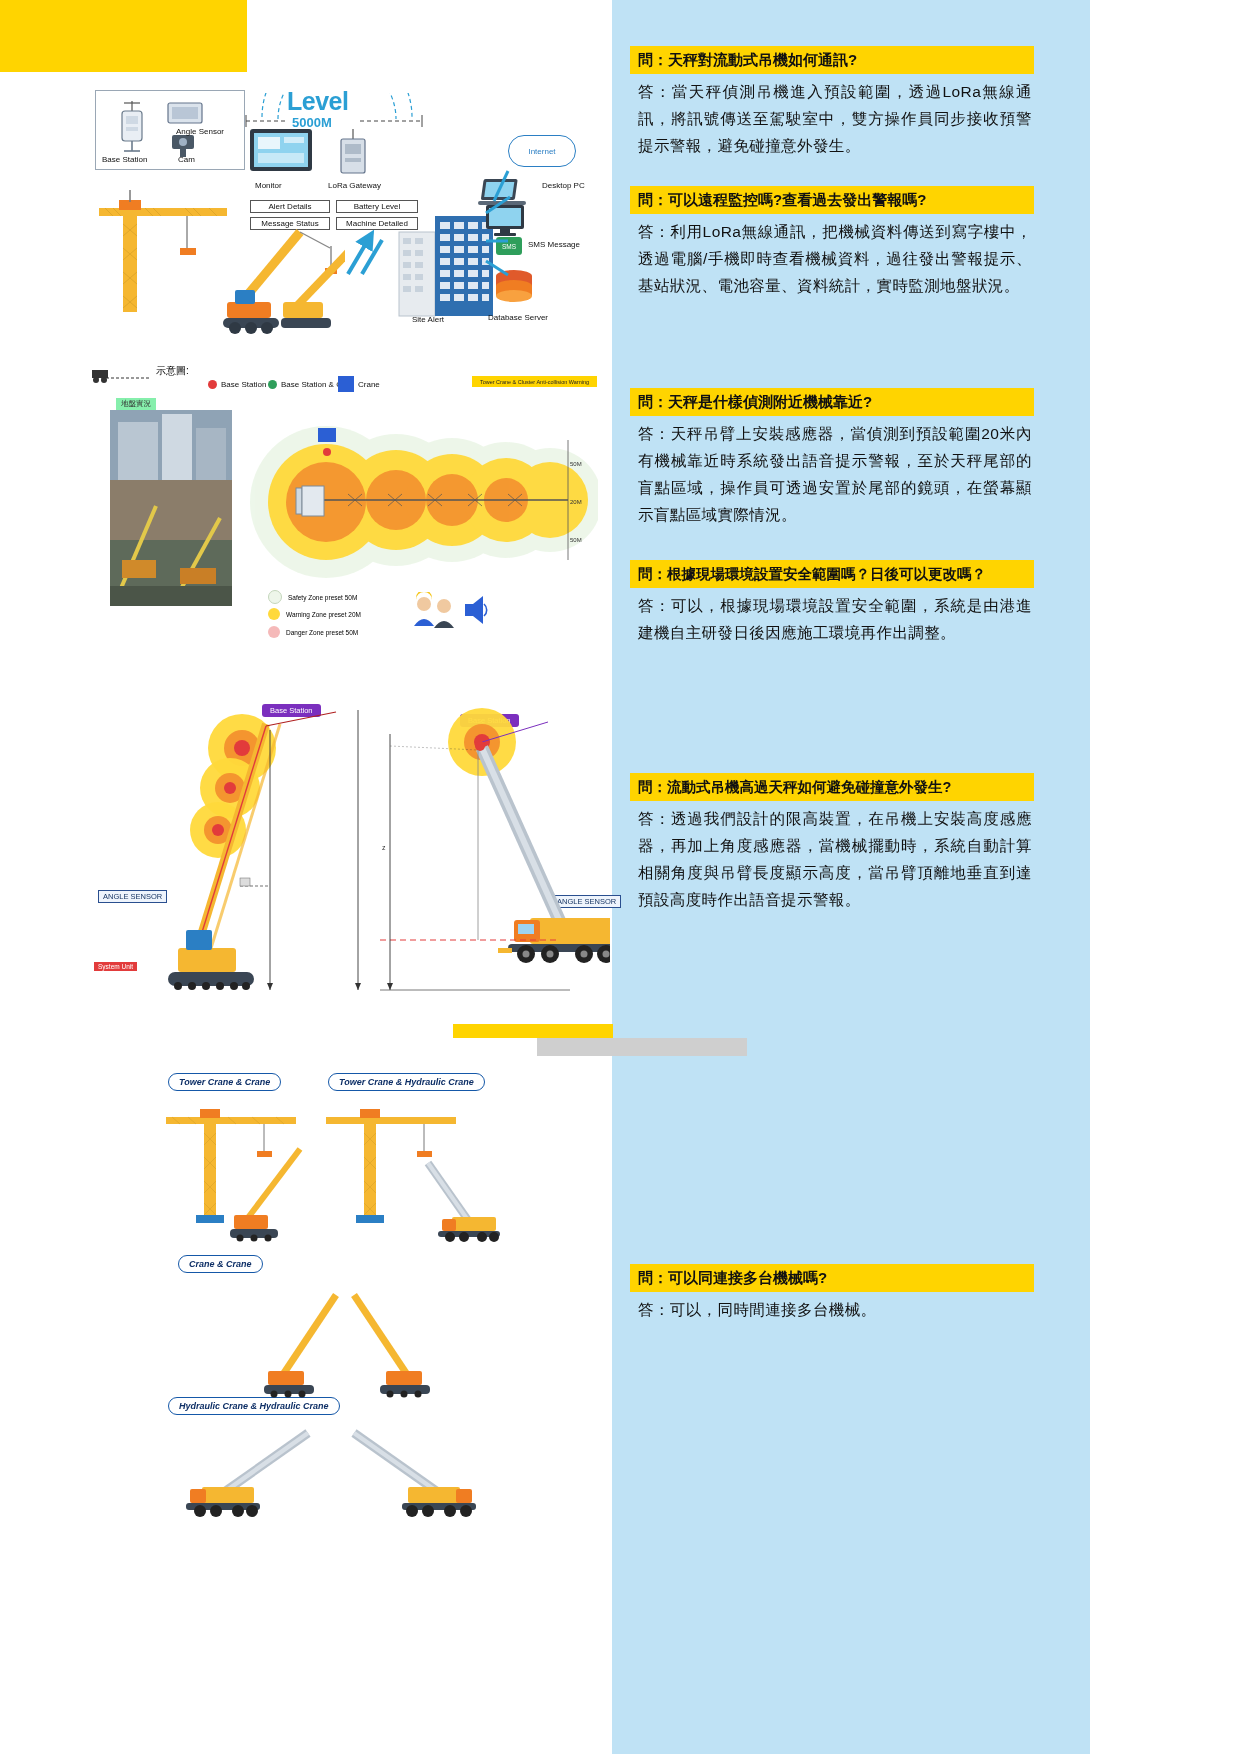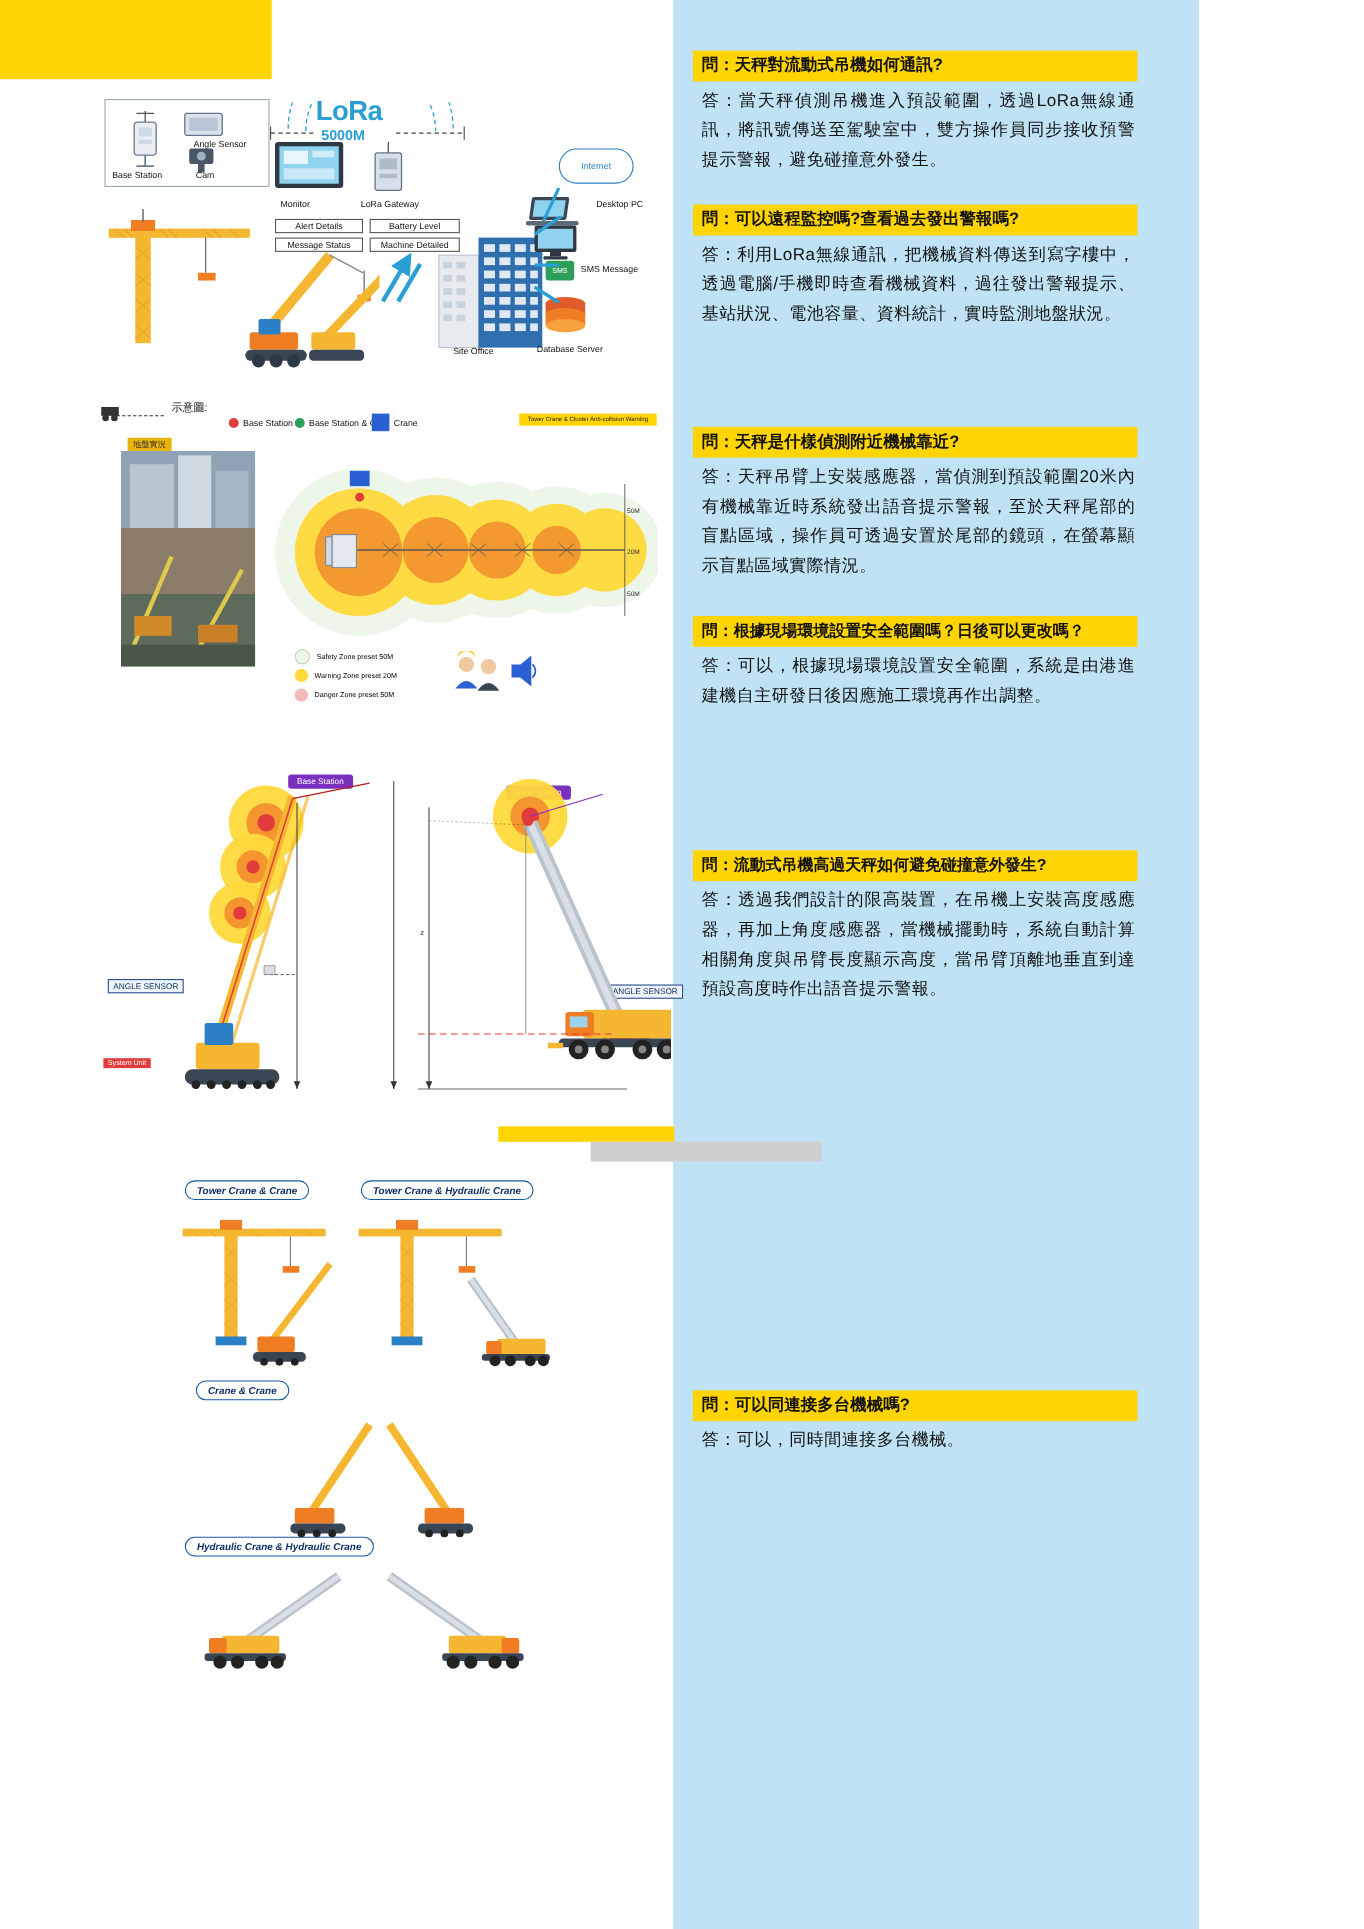--- a/index.html
+++ b/index.html
@@ -50,21 +50,21 @@
   }
   .redbox{
     background:#e23b3b;color:#fff;font-size:6.5px;padding:1px 4px;
     display:inline-block;white-space:nowrap;
   }
   .tagbox{
     border:1.4px solid #1558a8;border-radius:9px;background:#fff;color:#0e2f66;
     font-size:9px;font-weight:bold;padding:3px 10px;display:inline-block;white-space:nowrap;
   }
   .yellowtag{
-    background:#eab308;color:#333;font-size:7.5px;padding:1px 5px;display:inline-block;
+    background:#86efac;color:#333;font-size:7.5px;padding:1px 5px;display:inline-block;
   }
   .cloud{
     width:66px;height:30px;background:#fff;border:1.5px solid #2b7fc4;border-radius:16px;
     display:flex;align-items:center;justify-content:center;font-size:8px;color:#2b7fc4;
   }
   
   svg{display:block;}
 </style>
 </head>
 <body>
@@ -128,21 +128,21 @@
     <svg style="position:absolute;left:76px;top:44px;" width="40" height="32">
       <rect x="6" y="6" width="22" height="14" rx="2" fill="#4a5866"></rect>
       <circle cx="17" cy="13" r="4" fill="#9fb1c4"></circle>
       <rect x="14" y="20" width="6" height="8" fill="#4a5866"></rect>
     </svg>
 
     <div style="position:absolute;left:86px;top:42px;" class="lbl">Angle Sensor</div>
     <div style="position:absolute;left:12px;top:70px;" class="lbl">Base Station</div>
     <div style="position:absolute;left:88px;top:70px;" class="lbl">Cam</div>
 
-    <div style="position:absolute;left:197px;top:2px;font-size:25px;font-weight:bold;color:#2b9fd4;letter-spacing:-0.5px;">LoRa</div>
+    <div style="position:absolute;left:197px;top:2px;font-size:25px;font-weight:bold;color:#2b9fd4;letter-spacing:-0.5px;">Level</div>
     <svg style="position:absolute;left:160px;top:8px;" width="175" height="26">
       <path d="M12,24 A70,70 0 0 1 162,24" fill="none" stroke="#2b9fd4" stroke-width="1.2" stroke-dasharray="4 3"></path>
       <path d="M28,26 A58,58 0 0 1 146,26" fill="none" stroke="#2b9fd4" stroke-width="1.2" stroke-dasharray="4 3"></path>
     </svg>
     <div style="position:absolute;left:202px;top:30px;font-size:13px;font-weight:bold;color:#2b9fd4;">5000M</div>
     <svg style="position:absolute;left:152px;top:28px;" width="190" height="16">
       <line x1="4" y1="8" x2="46" y2="8" stroke="#444" stroke-width="1" stroke-dasharray="4 3"></line>
       <line x1="4" y1="2" x2="4" y2="14" stroke="#444" stroke-width="1"></line>
       <line x1="118" y1="8" x2="180" y2="8" stroke="#444" stroke-width="1" stroke-dasharray="4 3"></line>
       <line x1="180" y1="2" x2="180" y2="14" stroke="#444" stroke-width="1"></line>
@@ -227,21 +227,21 @@
         <rect x="8" y="40" width="8" height="6"></rect>
           <rect x="20" y="40" width="8" height="6"></rect>
         <rect x="8" y="52" width="8" height="6"></rect>
           <rect x="20" y="52" width="8" height="6"></rect>
         <rect x="8" y="64" width="8" height="6"></rect>
           <rect x="20" y="64" width="8" height="6"></rect>
         <rect x="8" y="76" width="8" height="6"></rect>
           <rect x="20" y="76" width="8" height="6"></rect>
       </g>
     </svg>
-    <div style="position:absolute;left:322px;top:230px;" class="lbl">Site Office</div>
+    <div style="position:absolute;left:322px;top:230px;" class="lbl">Site Alert</div>
 
     <div class="cloud" style="position:absolute;left:418px;top:50px;">
       <span>Internet</span>
     </div>
 
     <svg style="position:absolute;left:388px;top:92px;" width="52" height="34">
       <rect x="6" y="2" width="34" height="21" rx="2" fill="#3a4654" transform="skewX(-8)"></rect>
       <rect x="9" y="5" width="28" height="15" fill="#8fd3ef" transform="skewX(-8)"></rect>
       <rect x="0" y="24" width="48" height="4" rx="2" fill="#5a6877"></rect>
     </svg>

